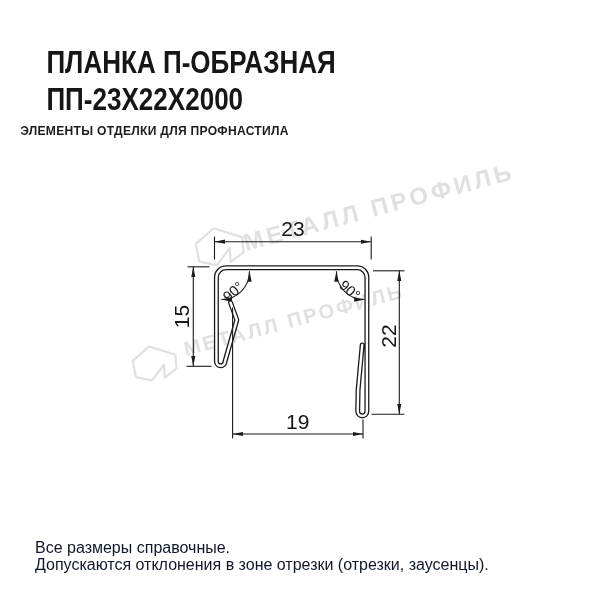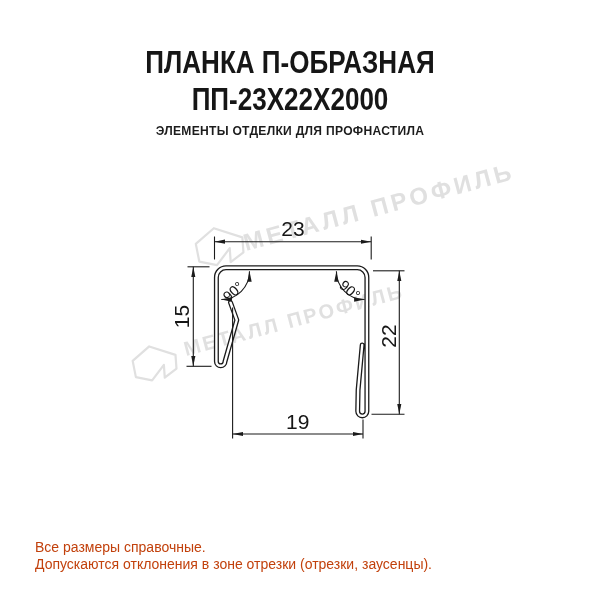--- a/index.html
+++ b/index.html
@@ -2,33 +2,33 @@
 <html><head>
 <meta charset="utf-8">
 <style>
   html,body{margin:0;padding:0;}
   body{
     width:600px;height:600px;position:relative;overflow:hidden;
     background:#ffffff;
     font-family:"Liberation Sans", sans-serif;
     -webkit-font-smoothing:antialiased;
   }
-  .header{position:absolute;top:44px;left:0;width:580px;text-align:center;color:#161616;}
+  .header{position:absolute;top:44px;left:0;width:580px;text-align:left;color:#161616;}
   .title-line{
     font-weight:700;font-size:31px;line-height:37px;letter-spacing:0;
     transform:scaleX(.84);transform-origin:50% 50%;white-space:nowrap;
   }
   .subtitle{
     margin-top:5px;font-weight:700;font-size:13px;letter-spacing:.3px;
     transform:scaleX(.93);transform-origin:50% 50%;white-space:nowrap;color:#1c1c1c;
   }
   .drawing{position:absolute;left:0;top:0;}
   .footer{
-    position:absolute;left:35px;top:539px;font-size:14px;line-height:17px;
-    color:#c2410c;white-space:nowrap;
+    position:absolute;left:35px;top:539px;font-size:16px;line-height:17px;
+    color:#0f172a;white-space:nowrap;
   }
   svg text{font-family:"Liberation Sans", sans-serif;}
   .dim-text{font-size:21px;fill:#161616;}
   .angle-text{font-size:14.5px;fill:#161616;}
   .wm-text{font-weight:700;fill:#e0e0e0;}
   .wm-text.big{font-size:24px;letter-spacing:3.5px;}
   .wm-text.mid{font-size:20px;letter-spacing:2.5px;}
 </style>
 </head>
 <body>

